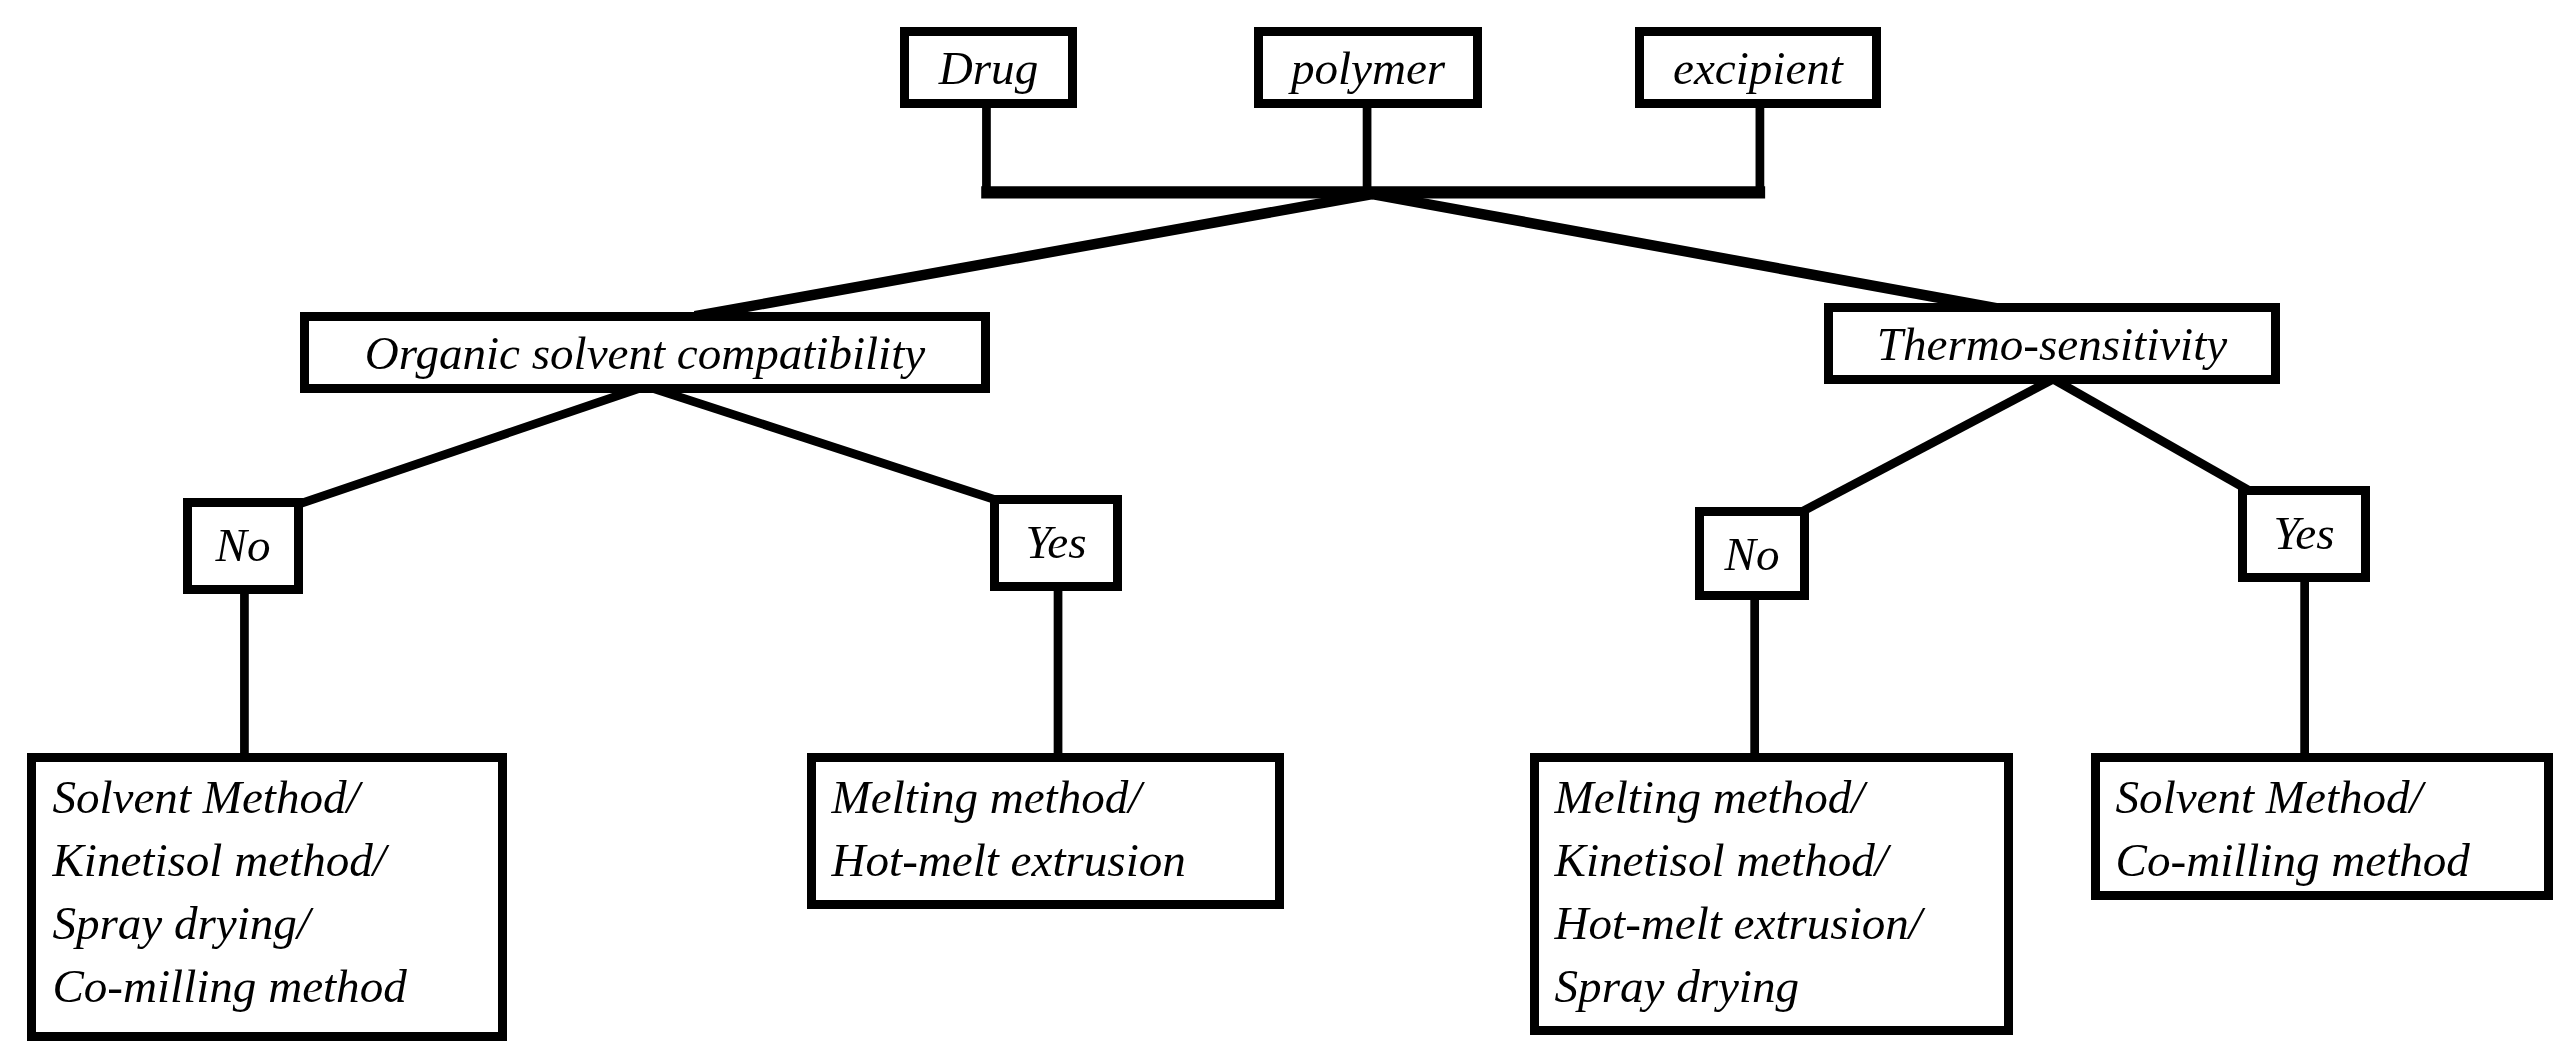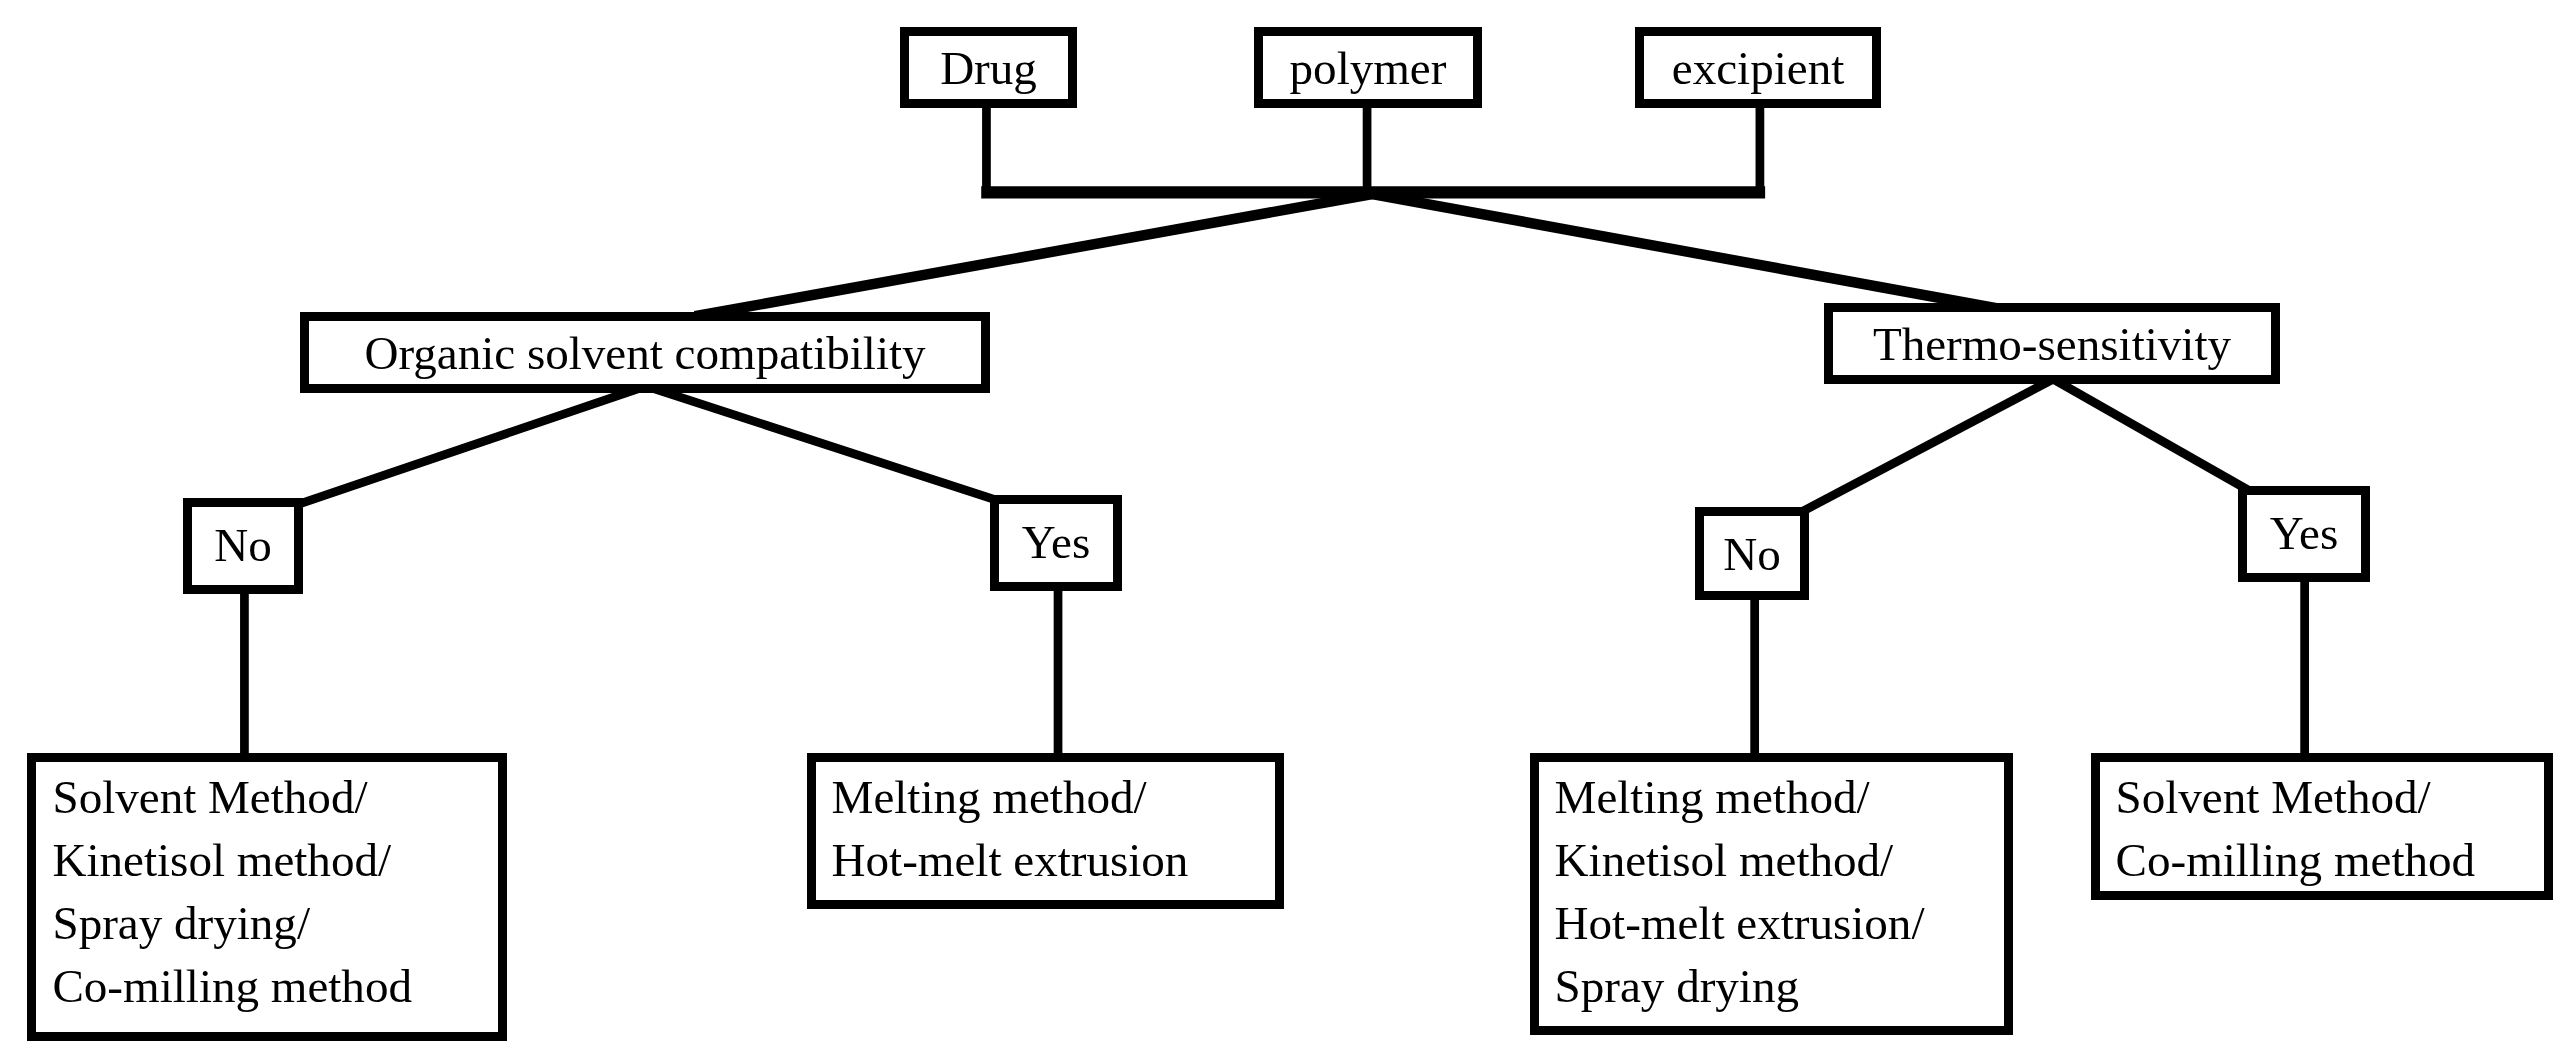--- a/index.html
+++ b/index.html
@@ -3,20 +3,21 @@
 <meta charset="utf-8">
 <style>
   * { box-sizing: border-box; }
   html, body { margin: 0; padding: 0; background: #ffffff; }
   .stage {
     position: relative;
     width: 2576px;
     height: 1060px;
     background: #86efac;
     overflow: hidden;
+    font-style: italic;
   }
   .canvas {
     position: absolute;
     left: 0; top: 0;
     width: 859px;
     height: 354px;
     transform: scale(3);
     transform-origin: 0 0;
     font-family: "Liberation Serif", "DejaVu Serif", serif;
     color: #000000;

